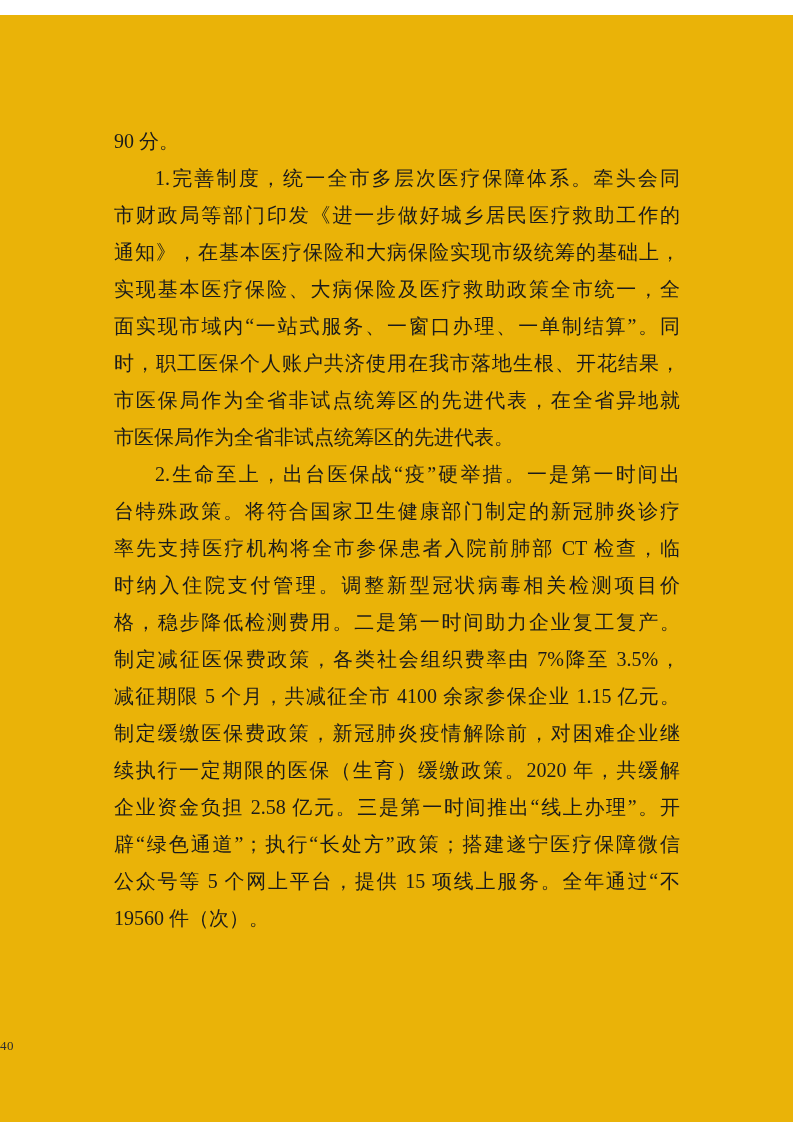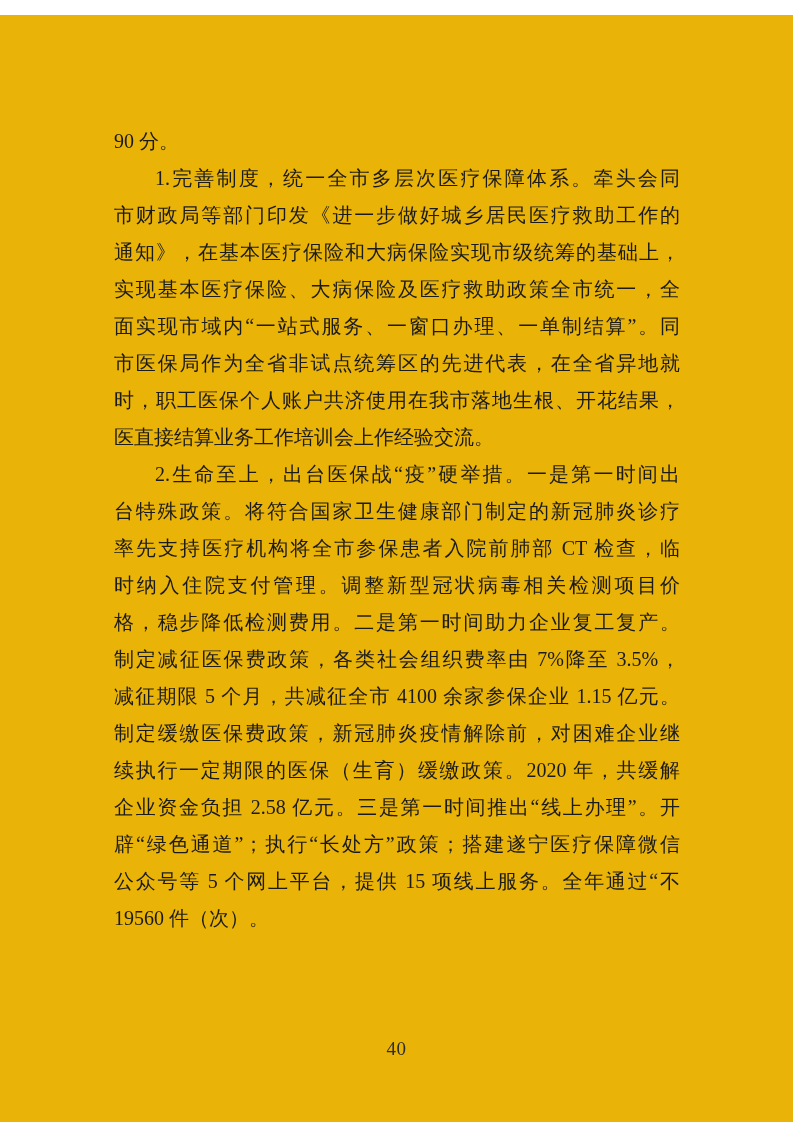--- a/index.html
+++ b/index.html
@@ -43,41 +43,40 @@
   
   .line.last {
     text-align: left;
     text-align-last: left;
   }
   .page-number {
     position: absolute;
     left: 0;
     top: 1023px;
     width: 793px;
-    text-align: center;
-    font-size: 19px;
+    font-size: 13px;
     color: #2d2d2d;
     letter-spacing: 0.5px;
   }
 </style>
 </head>
 <body>
 
 <div class="page">
 
   <div class="body-text">
     <div class="line last">90 分。</div>
     <div class="line first">1.完善制度，统一全市多层次医疗保障体系。牵头会同</div>
     <div class="line">市财政局等部门印发《进一步做好城乡居民医疗救助工作的</div>
     <div class="line">通知》，在基本医疗保险和大病保险实现市级统筹的基础上，</div>
     <div class="line">实现基本医疗保险、大病保险及医疗救助政策全市统一，全</div>
     <div class="line">面实现市域内“一站式服务、一窗口办理、一单制结算”。同</div>
+    <div class="line">时，职工医保个人账户共济使用在我市落地生根、开花结果，</div>
     <div class="line">市医保局作为全省非试点统筹区的先进代表，在全省异地就</div>
-    <div class="line">时，职工医保个人账户共济使用在我市落地生根、开花结果，</div>
-    <div class="line last">医直接结算业务工作培训会上作经验交流。</div>
+    <div class="line last">市医保局作为全省非试点统筹区的先进代表。</div>
     <div class="line first">2.生命至上，出台医保战“疫”硬举措。一是第一时间出</div>
     <div class="line">台特殊政策。将符合国家卫生健康部门制定的新冠肺炎诊疗</div>
     <div class="line">率先支持医疗机构将全市参保患者入院前肺部 CT 检查，临</div>
     <div class="line">时纳入住院支付管理。调整新型冠状病毒相关检测项目价</div>
     <div class="line">格，稳步降低检测费用。二是第一时间助力企业复工复产。</div>
     <div class="line">制定减征医保费政策，各类社会组织费率由 7%降至 3.5%，</div>
     <div class="line">减征期限 5 个月，共减征全市 4100 余家参保企业 1.15 亿元。</div>
     <div class="line">制定缓缴医保费政策，新冠肺炎疫情解除前，对困难企业继</div>
     <div class="line">续执行一定期限的医保（生育）缓缴政策。2020 年，共缓解</div>
     <div class="line">企业资金负担 2.58 亿元。三是第一时间推出“线上办理”。开</div>

